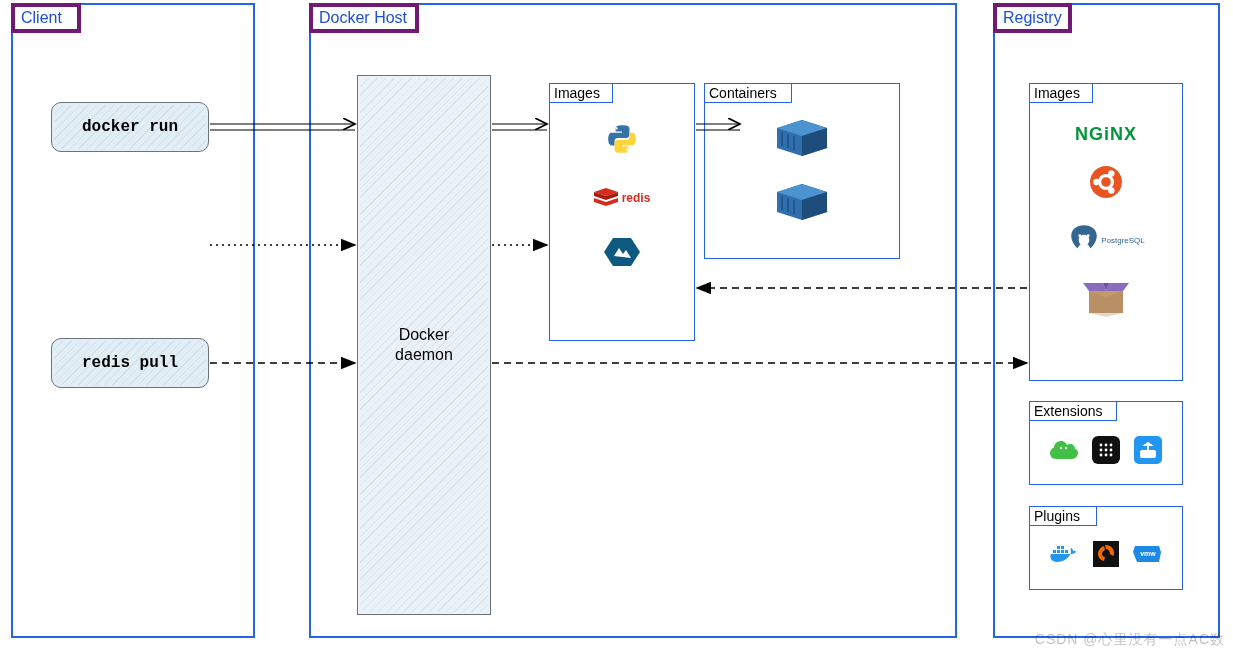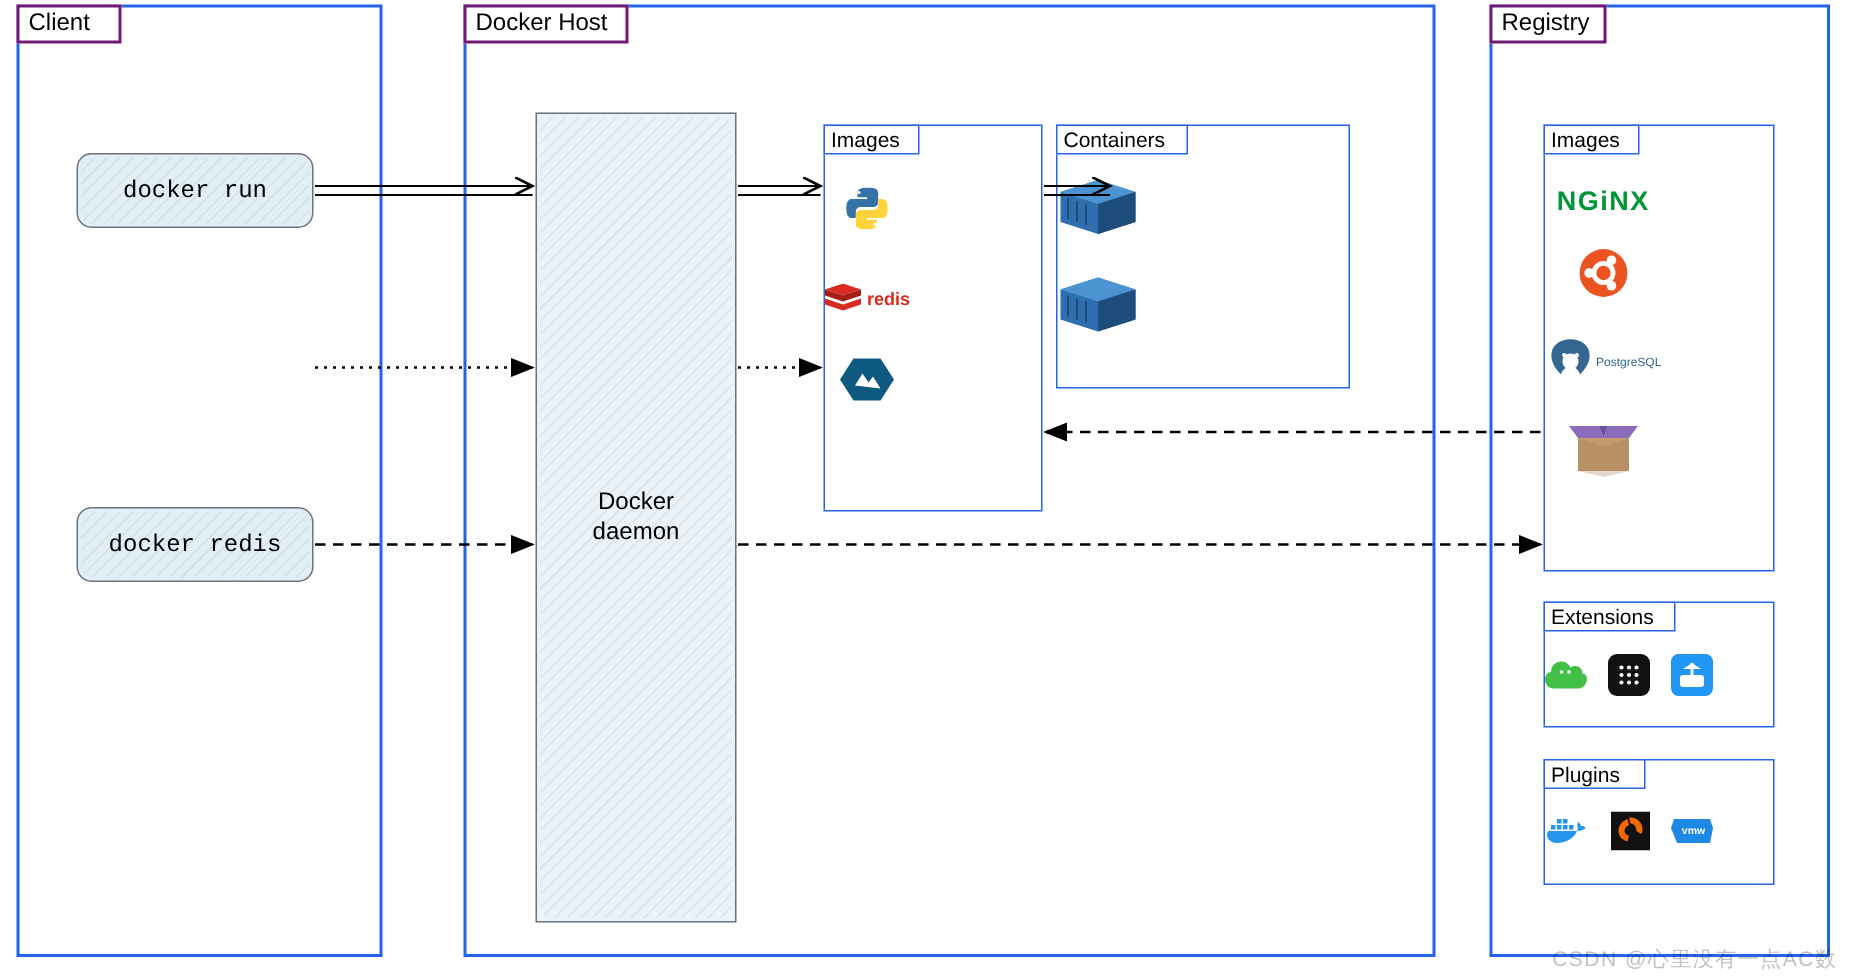--- a/index.html
+++ b/index.html
@@ -1,45 +1,45 @@
 <!DOCTYPE html>
 <html><head>
 <meta charset="utf-8">
 <style>
   html,body{margin:0;padding:0;font-family:Arial,Helvetica,sans-serif;background:#fff}
   .canvas{position:relative;width:1233px;height:651px;background:#fff}
   .box{position:absolute;border:2px solid #2563eb;background:#fff;box-sizing:border-box}
-  .box-title{position:absolute;left:-2px;top:-2px;border:2px solid #701a75;background:#fff;padding:1px 6px;font-size:16px;line-height:20px;color:#000000;min-width:70px;box-sizing:border-box}
-  .cmd{position:absolute;border:1.5px solid #6b7280;border-radius:10px;background:#e2eef6;font-family:"Courier New",monospace;font-size:16px;font-weight:normal;color:#000;display:flex;align-items:center;justify-content:center;box-sizing:border-box}
+  .box-title{position:absolute;left:-2px;top:-2px;border:4px solid #701a75;background:#fff;padding:1px 6px;font-size:16px;line-height:20px;color:#1d4ed8;min-width:70px;box-sizing:border-box}
+  .cmd{position:absolute;border:1.5px solid #6b7280;border-radius:10px;background:#e2eef6;font-family:"Courier New",monospace;font-size:16px;font-weight:bold;color:#000;display:flex;align-items:center;justify-content:center;box-sizing:border-box}
   .hatch::before{content:"";position:absolute;inset:2px;border-radius:8px;
     background-image:repeating-linear-gradient(135deg,rgba(0,0,0,0.1) 0 1px,transparent 1px 6px);opacity:.6}
   .daemon{position:absolute;border:1.5px solid #6b7280;border-radius:0;background:#eaf2f8;box-sizing:border-box;display:flex;align-items:center;justify-content:center}
   .daemon::before{content:"";position:absolute;inset:2px;border-radius:8px;
     background-image:repeating-linear-gradient(135deg,rgba(0,0,0,0.08) 0 1px,transparent 1px 6px);opacity:.8}
   .daemon-text{position:relative;font-size:16px;color:#000;text-align:center;line-height:20px;z-index:2}
-  .subbox{position:absolute;border:1.5px solid #2563eb;background:#fff;box-sizing:border-box;display:flex;flex-direction:column;align-items:flex-start}
+  .subbox{position:absolute;border:1.5px solid #2563eb;background:#fff;box-sizing:border-box;display:flex;flex-direction:column;align-items:center}
   .subbox-title{position:absolute;left:-1px;top:-1px;border:1.5px solid #2563eb;background:#fff;padding:0 4px;font-size:14px;color:#000;line-height:18px}
   .icon-stack{display:flex;flex-direction:column;gap:28px;margin-top:38px;align-items:center}
   .row-icons{display:flex;gap:14px;margin-top:34px;align-items:center;justify-content:center}
   svg.arrow{position:absolute;overflow:visible;pointer-events:none}
   .watermark{position:absolute;right:8px;bottom:2px;font-size:14px;color:rgba(0,0,0,0.25);letter-spacing:1px}
 </style>
 </head>
 <body>
 
 <div class="canvas">
 
   <div class="box" style="left:11px;top:3px;width:244px;height:635px">
     <div class="box-title">Client</div>
   </div>
   <div class="cmd hatch" style="left:51px;top:102px;width:158px;height:50px">
     <span style="position:relative;z-index:2">docker run</span>
   </div>
   <div class="cmd hatch" style="left:51px;top:338px;width:158px;height:50px">
-    <span style="position:relative;z-index:2">docker redis</span>
+    <span style="position:relative;z-index:2">redis pull</span>
   </div>
 
   <div class="box" style="left:309px;top:3px;width:648px;height:635px">
     <div class="box-title" style="min-width:110px">Docker Host</div>
   </div>
 
   <div class="daemon" style="left:357px;top:75px;width:134px;height:540px">
     <div class="daemon-text" id="daemon-label">Docker<br>daemon</div>
   </div>
 

